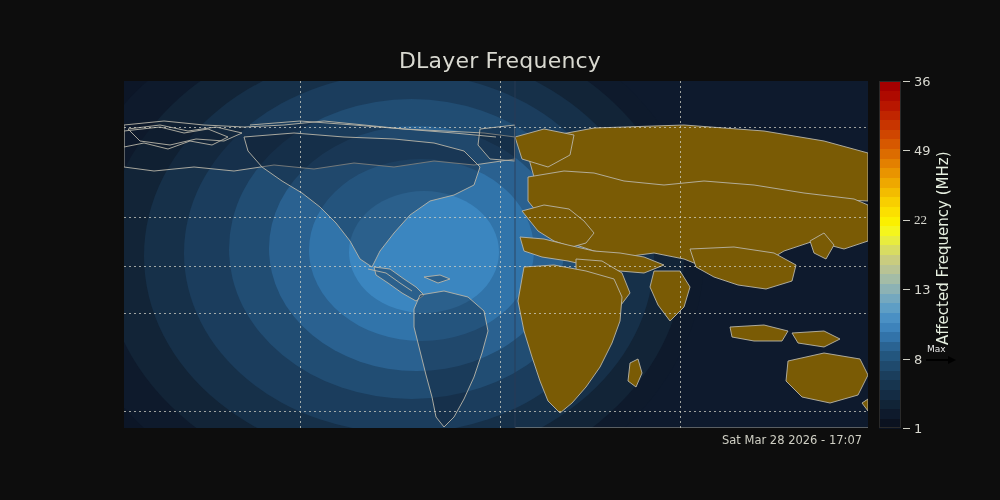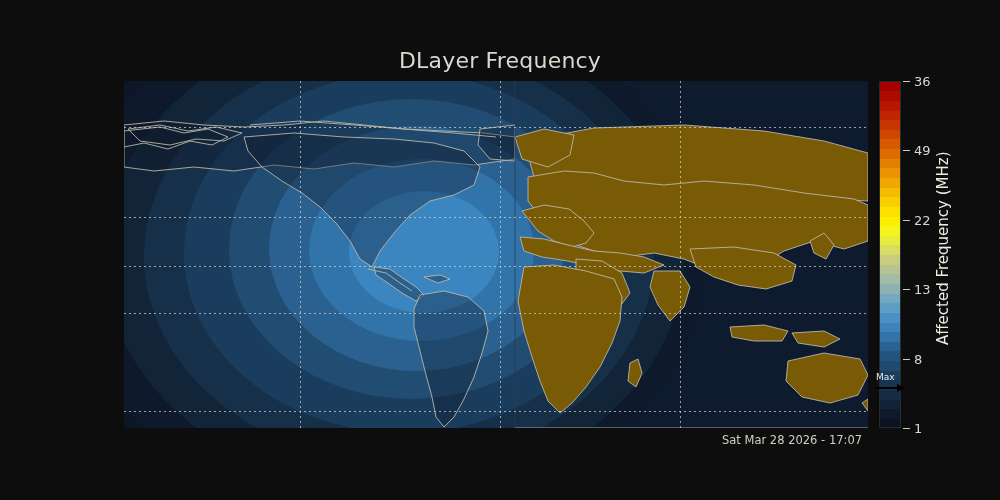--- a/index.html
+++ b/index.html
@@ -43,21 +43,21 @@
   .ctick{position:absolute;left:903px;width:7px;height:1px;background:#cfcfc4;}
   .clab{position:absolute;left:914px;color:#d8d8d0;font-size:13px;
         transform:translateY(-50%);}
   .cbtitle{position:absolute;left:930px;top:81px;height:347px;width:26px;
            color:#e6efe0;font-size:15px;}
   .cbtitle span{display:block;transform:rotate(-90deg);transform-origin:center;
                 white-space:nowrap;position:absolute;left:50%;top:50%;
                 margin-left:-90px;margin-top:-9px;width:180px;text-align:center;}
 
   
-  .maxwrap{position:absolute;left:873px;top:344px;width:40px;height:22px;margin-top:28px;}
+  .maxwrap{position:absolute;left:924px;top:344px;width:40px;height:22px;}
   .maxlab{position:absolute;left:3px;top:0px;color:#e8e8e8;font-size:9px;}
   .maxarrow{position:absolute;left:2px;top:12px;width:30px;height:8px;}
 
   
   .bg1{position:absolute;left:124px;top:429px;color:#cfcfc4;font-size:11.5px;}
   .bg2{position:absolute;left:124px;top:444px;color:#cfcfc4;font-size:11.5px;}
   .stamp{position:absolute;left:722px;top:433px;color:#cfcfc4;font-size:11.5px;text-align:right;}
   .copy{position:absolute;left:10px;top:478px;color:#cfcfc4;font-size:12px;
         font-style:italic;}
 </style>
@@ -245,18 +245,18 @@
 
   <div class="stamp">Sat Mar 28 2026 - 17:07</div>
 
 <div class="ctick" style="top: 428px;"></div>
     <div class="clab" style="top: 428px;">1</div>
     <div class="ctick" style="top: 358.6px;"></div>
     <div class="clab" style="top: 358.6px;">8</div>
     <div class="ctick" style="top: 289.2px;"></div>
     <div class="clab" style="top: 289.2px;">13</div>
     <div class="ctick" style="top: 219.8px;"></div>
-    <div class="clab" style="top: 219.8px;">22</div>
+    <div class="clab" style="top: 219.8px; font-family: Liberation Serif, serif;">22</div>
     <div class="ctick" style="top: 150.4px;"></div>
     <div class="clab" style="top: 150.4px;">49</div>
     <div class="ctick" style="top: 81px;"></div>
     <div class="clab" style="top: 81px;">36</div>
   </div>
 
 </body></html>

